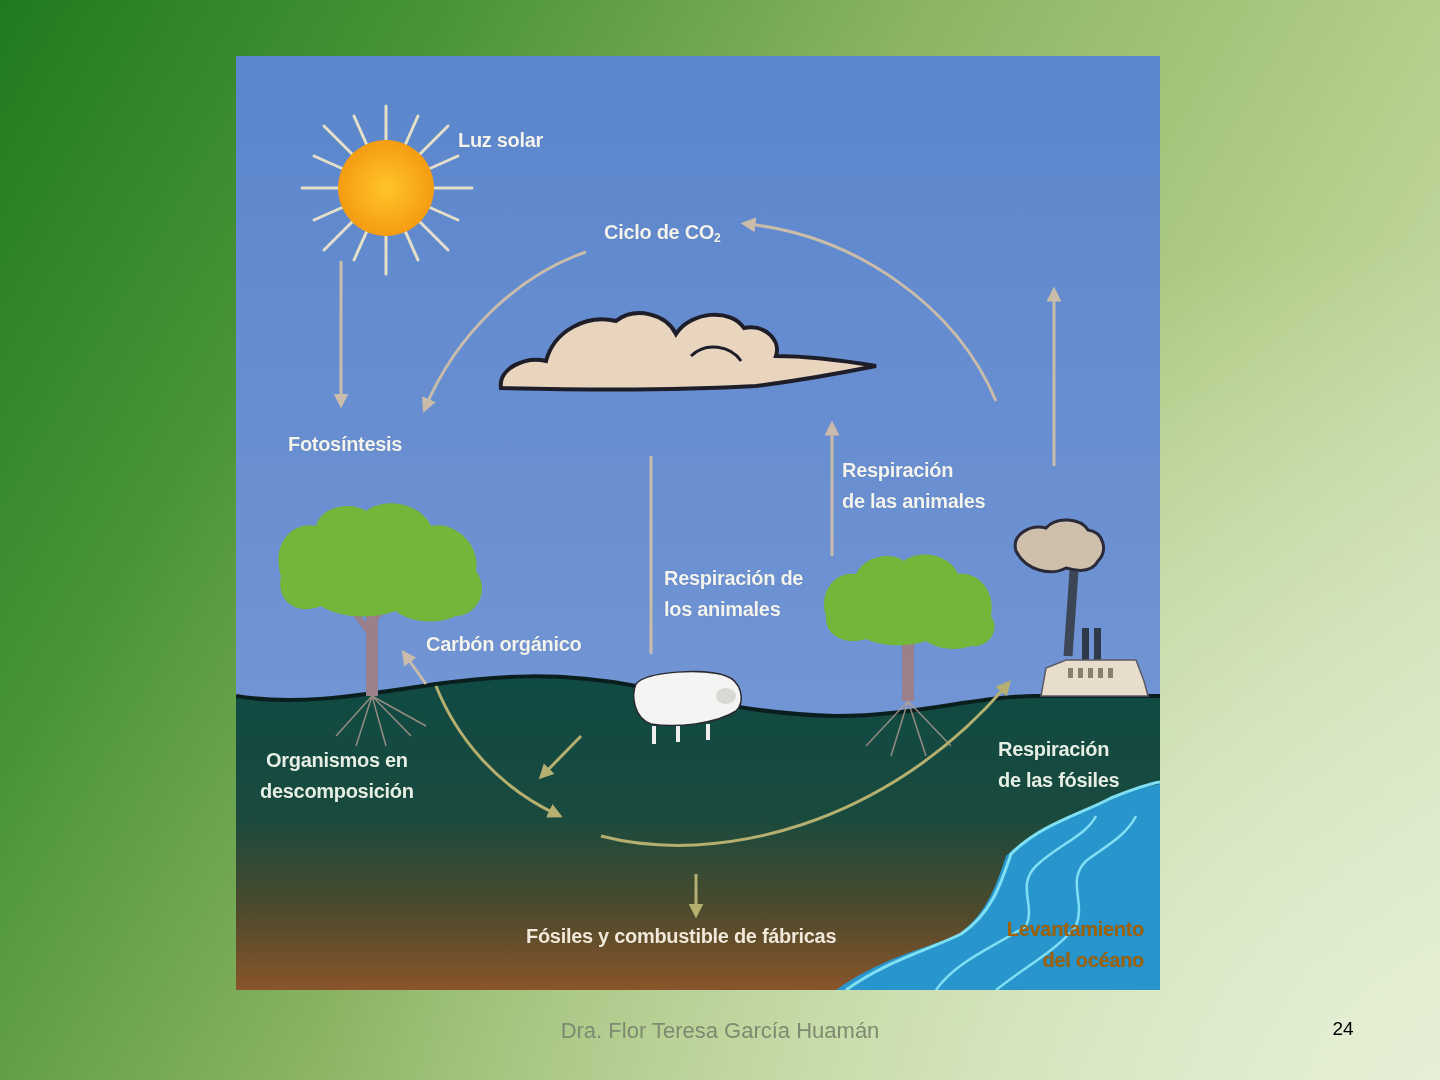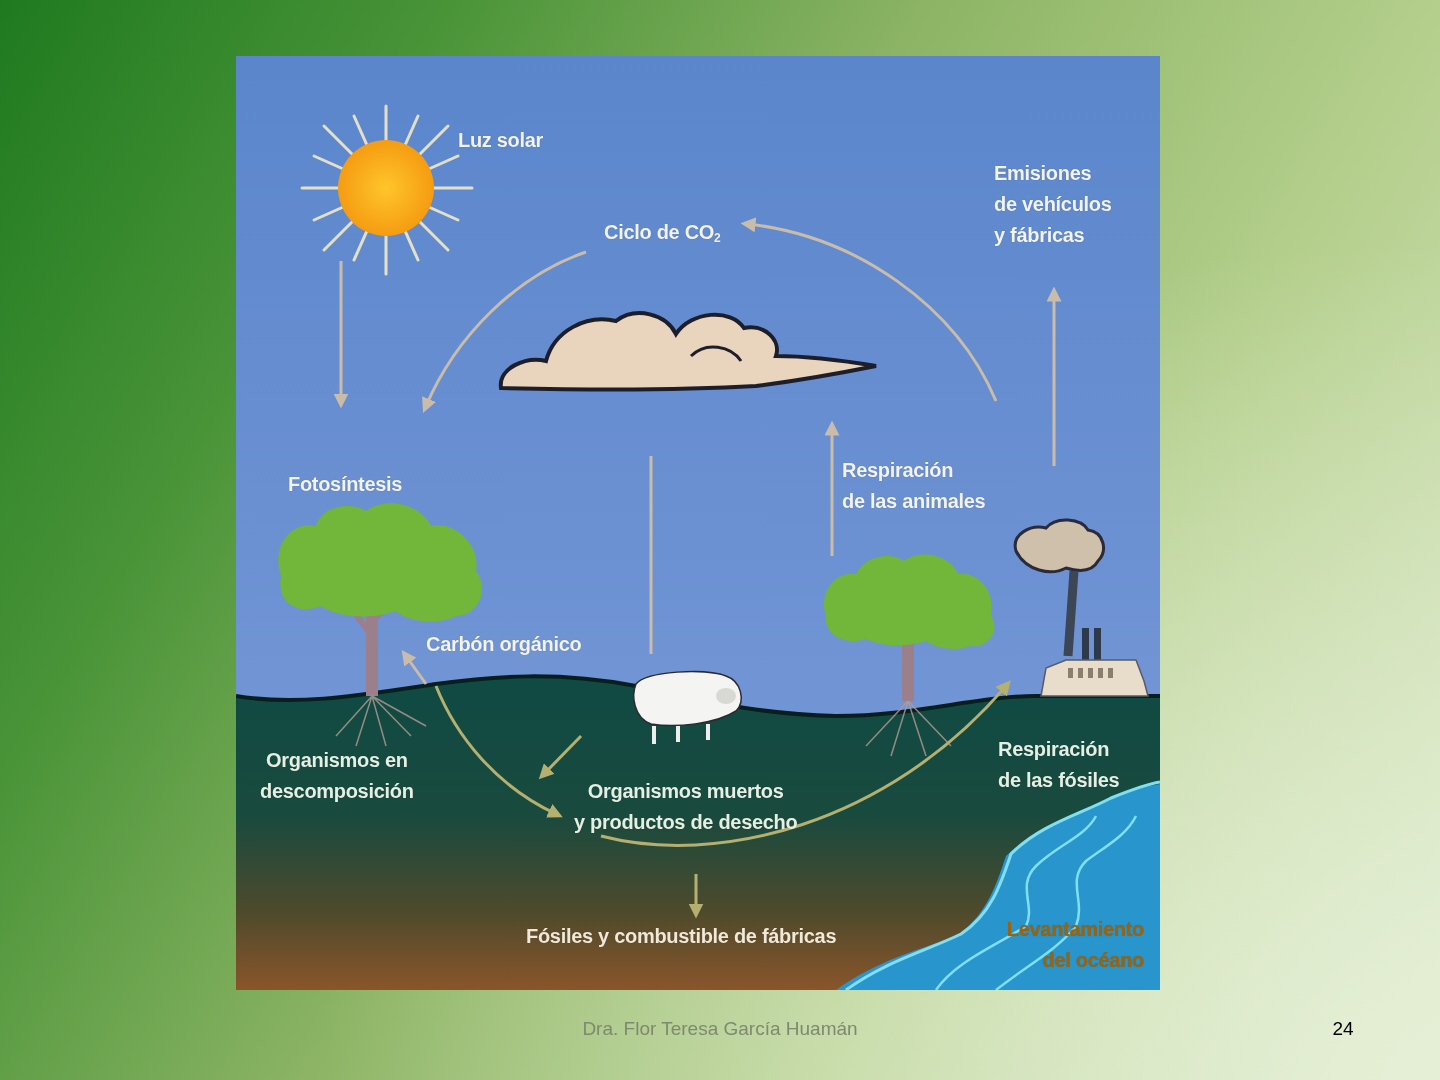--- a/index.html
+++ b/index.html
@@ -23,21 +23,21 @@
     white-space:nowrap;
   }
   .lbl .line { display:block; }
   .lbl.sky { color:#f3f4f0; }
   .lbl.ground { color:#e6efe4;margin-top:19px; }
   .lbl.fossil { color:#f0e8d8; }
   .lbl.ocean { color:#a16207; text-align:right; }
   sub { font-size:12px; vertical-align:-3px; }
   .footer-author {
     position:absolute; left:0; width:1440px; top:1018px; text-align:center;
-    font-size:19px; color:#7d8a70; font-family:"Liberation Sans", sans-serif;
+    font-size:22px; color:#7d8a70; font-family:"Liberation Sans", sans-serif;
   }
   .footer-page {
     position:absolute; left:1318px; top:1018px; width:50px; text-align:center;
     font-size:19px; color:#000000; font-family:"Liberation Sans", sans-serif;
   }
 </style>
 </head>
 <body>
 
 <div class="slide-bg-overlay"></div>
@@ -149,38 +149,33 @@
 
     <path d="M200,630 C220,680 260,730 320,758" fill="none" stroke="#b6b070" stroke-width="3" marker-end="url(#ahy)"></path>
     <line x1="345" y1="680" x2="308" y2="718" stroke="#b6b070" stroke-width="3" marker-end="url(#ahy)"></line>
     <path d="M365,780 C480,810 650,770 770,630" fill="none" stroke="#b6b070" stroke-width="3" marker-end="url(#ahy)"></path>
     <line x1="460" y1="818" x2="460" y2="855" stroke="#b6b070" stroke-width="3" marker-end="url(#ahy)"></line>
     <line x1="170" y1="600" x2="190" y2="628" stroke="#c9bcaa" stroke-width="3" marker-start="url(#ah)"></line>
   </svg>
 
   <div class="lbl sky" style="left:222px; top:69px;">Luz solar</div>
   <div class="lbl sky" style="left:368px; top:161px;"><span>Ciclo de CO</span><sub>2</sub></div>
-  <div class="lbl sky" style="left:758px; top:102px;">
-    <span class="line">Emisiones</span>
-    <span class="line">de vehículos</span>
-    <span class="line">y fábricas</span>
-  </div>
-  <div class="lbl sky" style="left:52px; top:373px;margin-top:40px;">Fotosíntesis</div>
+  <div class="lbl sky" style="left:52px; top:373px;">Fotosíntesis</div>
   <div class="lbl sky" style="left:606px; top:399px;">
     <span class="line">Respiración</span>
     <span class="line">de las animales</span>
+  </div>
+  <div class="lbl sky" style="left:428px; top:507px;">
+    <span class="line">Respiración de</span>
+    <span class="line">los animales</span>
   </div>
   <div class="lbl sky" style="left:190px; top:573px;">Carbón orgánico</div>
   <div class="lbl ground" style="left:24px; top:670px;">
     <span class="line" style="padding-left:6px">Organismos en</span>
     <span class="line">descomposición</span>
-  </div>
-  <div class="lbl ground" style="left:338px; top:701px; text-align:center;">
-    <span class="line">Organismos muertos</span>
-    <span class="line">y productos de desecho</span>
   </div>
   <div class="lbl ground" style="left:762px; top:659px;">
     <span class="line">Respiración</span>
     <span class="line">de las fósiles</span>
   </div>
   <div class="lbl fossil" style="left:290px; top:865px;">Fósiles y combustible de fábricas</div>
   <div class="lbl ocean" style="left:752px; top:858px; width:156px;">
     <span class="line">Levantamiento</span>
     <span class="line">del océano</span>
   </div>

